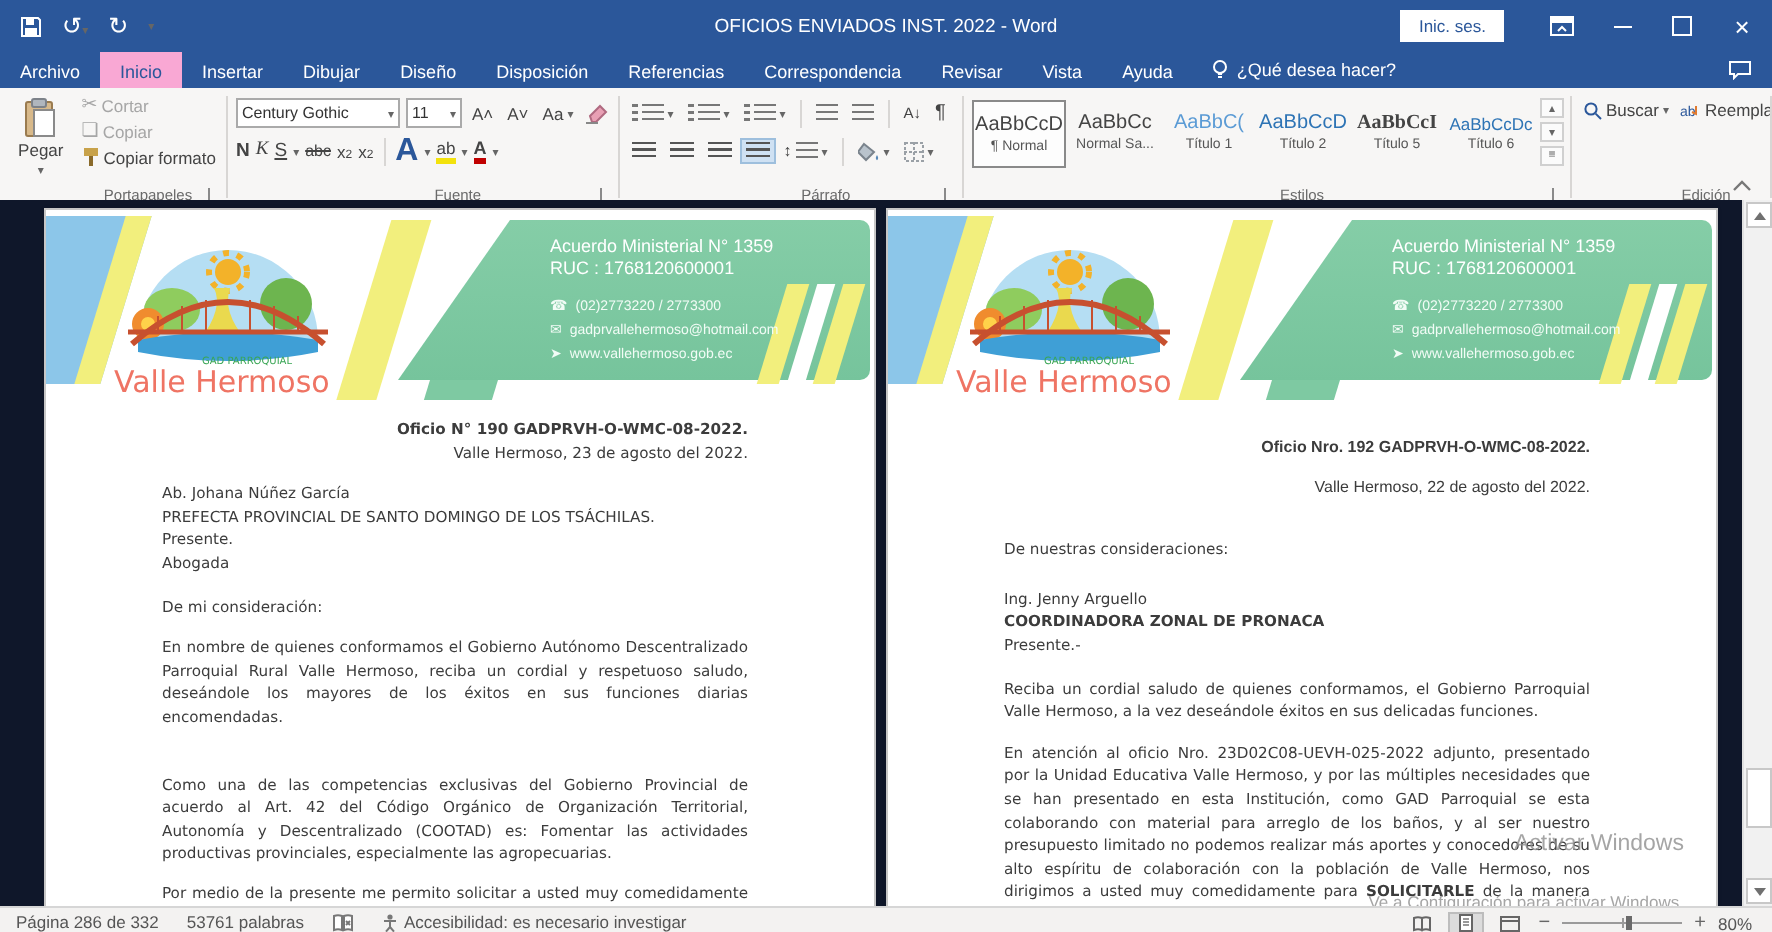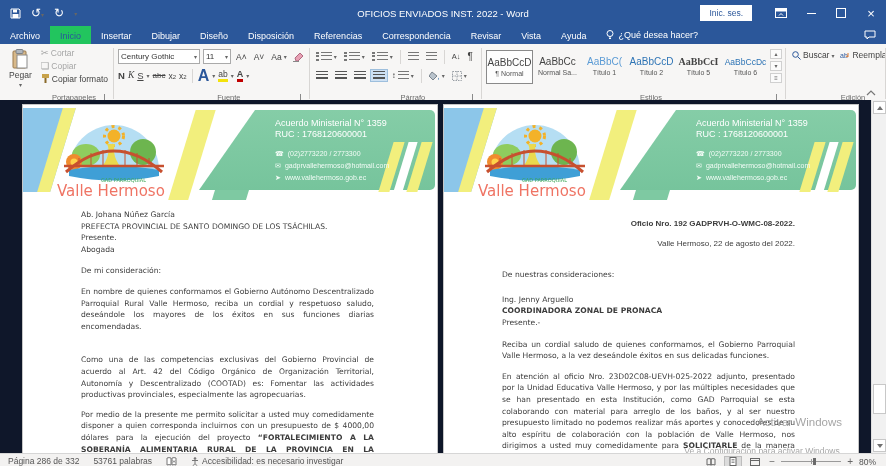--- a/index.html
+++ b/index.html
@@ -14,21 +14,21 @@
   .qat svg{display:block;}
   .title-center{position:absolute;left:50%;transform:translateX(-50%);font-size:9.5px;color:#fff;white-space:nowrap;}
   .tb-right{position:absolute;right:0;top:0;height:26px;display:flex;align-items:center;}
   .signin{border:1px solid #fff;background:#fff;color:#2b579a;font-size:8.5px;padding:2px 8px;margin-right:14px;}
   .winbtn{width:30px;height:26px;display:flex;align-items:center;justify-content:center;color:#fff;font-size:11px;}
   .min-glyph{width:9px;height:1px;background:#fff;display:block;}
   .restore-glyph{width:8px;height:8px;border:1px solid #fff;position:relative;display:block;}
   
   .tabrow{position:absolute;left:0;top:26px;width:886px;height:18px;background:#2b579a;display:flex;align-items:stretch;color:#fff;}
   .tab{font-size:9px;padding:3px 10px 2px;display:flex;align-items:center;white-space:nowrap;}
-  .tab.active{background:#22c55e;color:#2b579a;}
+  .tab.active{background:#f9a8d4;color:#2b579a;}
   .tellme{font-size:9px;display:flex;align-items:center;gap:4px;padding:0 10px;}
   .tab-right{margin-left:auto;display:flex;align-items:center;padding-right:10px;}
   
   .ribbon{position:absolute;left:0;top:44px;width:886px;height:56px;background:#f7f6f5;
           border-bottom:1px solid #d2d0ce;display:flex;color:#444;}
   .rgroup{position:relative;height:100%;padding:3px 4px 0 4px;display:flex;flex-direction:column;}
   .rgroup:after{content:"";position:absolute;right:0;top:4px;bottom:4px;width:1px;background:#d8d6d4;}
   .glabel{position:absolute;bottom:1px;left:0;right:8px;text-align:center;font-size:7.5px;color:#6a6a6a;white-space:nowrap;margin-left:42px;}
   .launcher{position:absolute;right:3px;bottom:2px;width:6px;height:6px;border-left:1px solid #8a8a8a;border-bottom:1px solid #8a8a8a;}
   .btn{display:inline-flex;align-items:center;gap:2px;font-size:8.5px;color:#444;padding:1px 2px;white-space:nowrap;}
@@ -430,20 +430,24 @@
           <circle cx="19" cy="50" r="3.5" fill="#ffd24a"></circle>
         <path d="M14 58 Q59 50 104 58 L104 64 Q59 73 14 64 Z" fill="#3f9fd6"></path>
         <path d="M11 60 Q59 18 107 60" fill="none" stroke="#c7502f" stroke-width="3"></path>
         <path d="M9 54 L109 54" stroke="#c7502f" stroke-width="2.5"></path>
         <path d="M24 54v-8M36 54v-13M48 54v-16M70 54v-16M82 54v-13M94 54v-8" stroke="#c7502f" stroke-width="1"></path>
         <text x="46" y="70" font-size="5" fill="#3aa655" font-family="DejaVu Sans,sans-serif">GAD PARROQUIAL</text>
         <text x="2" y="84" font-size="15" fill="#ef7464" font-family="DejaVu Sans,sans-serif">Valle Hermoso</text>
       </svg>
     </div>
     <div class="pgtxt">
+      <div class="blk right-al" style="margin-top:9px;">
+        <div class="bold">Oficio N° 190 GADPRVH-O-WMC-08-2022.</div>
+        <div>Valle Hermoso, 23 de agosto del 2022.</div>
+      </div>
       <div class="blk" style="margin-top:9px;">
         <div>Ab. Johana Núñez García</div>
         <div>PREFECTA PROVINCIAL DE SANTO DOMINGO DE LOS TSÁCHILAS.</div>
         <div>Presente.</div>
         <div>Abogada</div>
       </div>
       <div class="blk" style="margin-top:10px;">De mi consideración:</div>
       <div class="blk just" style="margin-top:9px;"><span>En nombre de quienes conformamos el Gobierno Autónomo Descentralizado Parroquial Rural Valle Hermoso, reciba un cordial y respetuoso saludo, deseándole los mayores de los éxitos en sus funciones diarias encomendadas.</span></div>
       <div class="blk just" style="margin-top:22px;"><span>Como una de las competencias exclusivas del Gobierno Provincial de acuerdo al Art. 42 del Código Orgánico de Organización Territorial, Autonomía y Descentralizado (COOTAD) es: Fomentar las actividades productivas provinciales, especialmente las agropecuarias.</span></div>
       <div class="blk just" style="margin-top:8px;"><span>Por medio de la presente me permito solicitar a usted muy comedidamente disponer a quien corresponda incluirnos con un presupuesto de $ 4000,00 dólares para la ejecución del proyecto </span><span style="font-weight: bold;">“FORTALECIMIENTO A LA SOBERANÍA ALIMENTARIA RURAL DE LA PROVINCIA EN LA PARROQUIA VALLE HERMOSO”</span></div>

